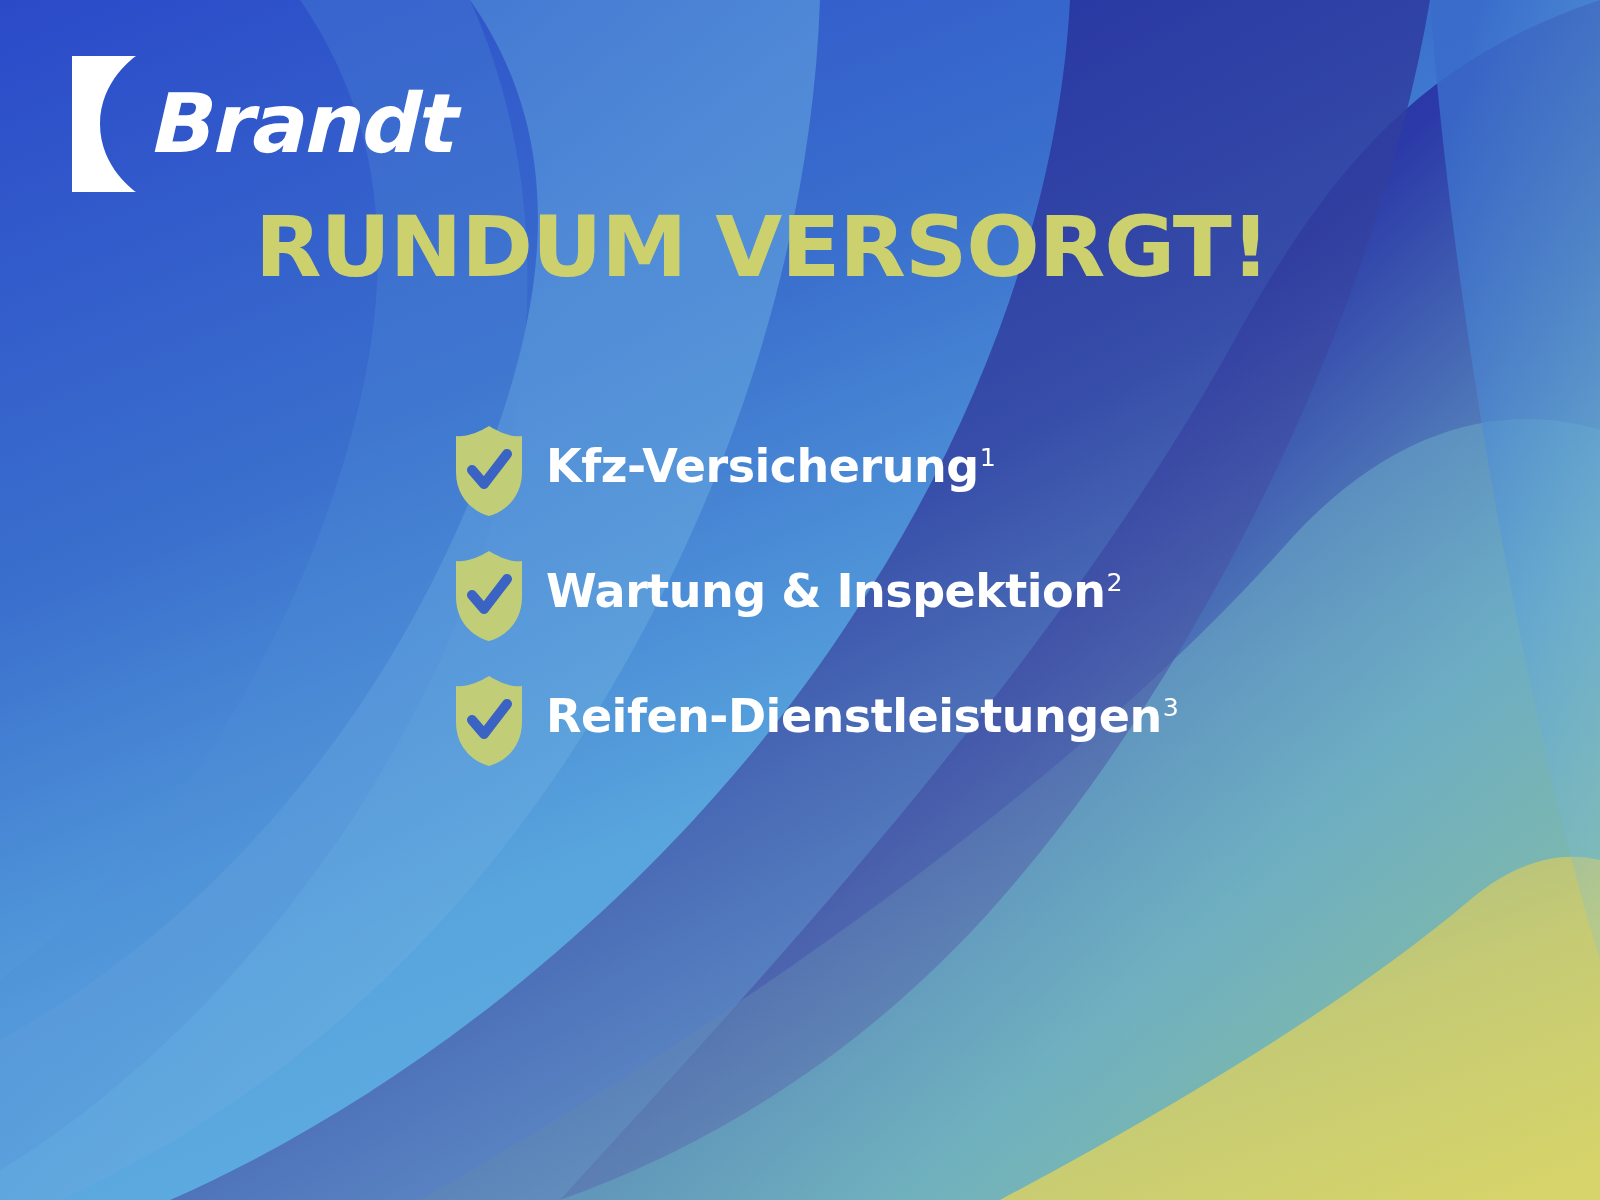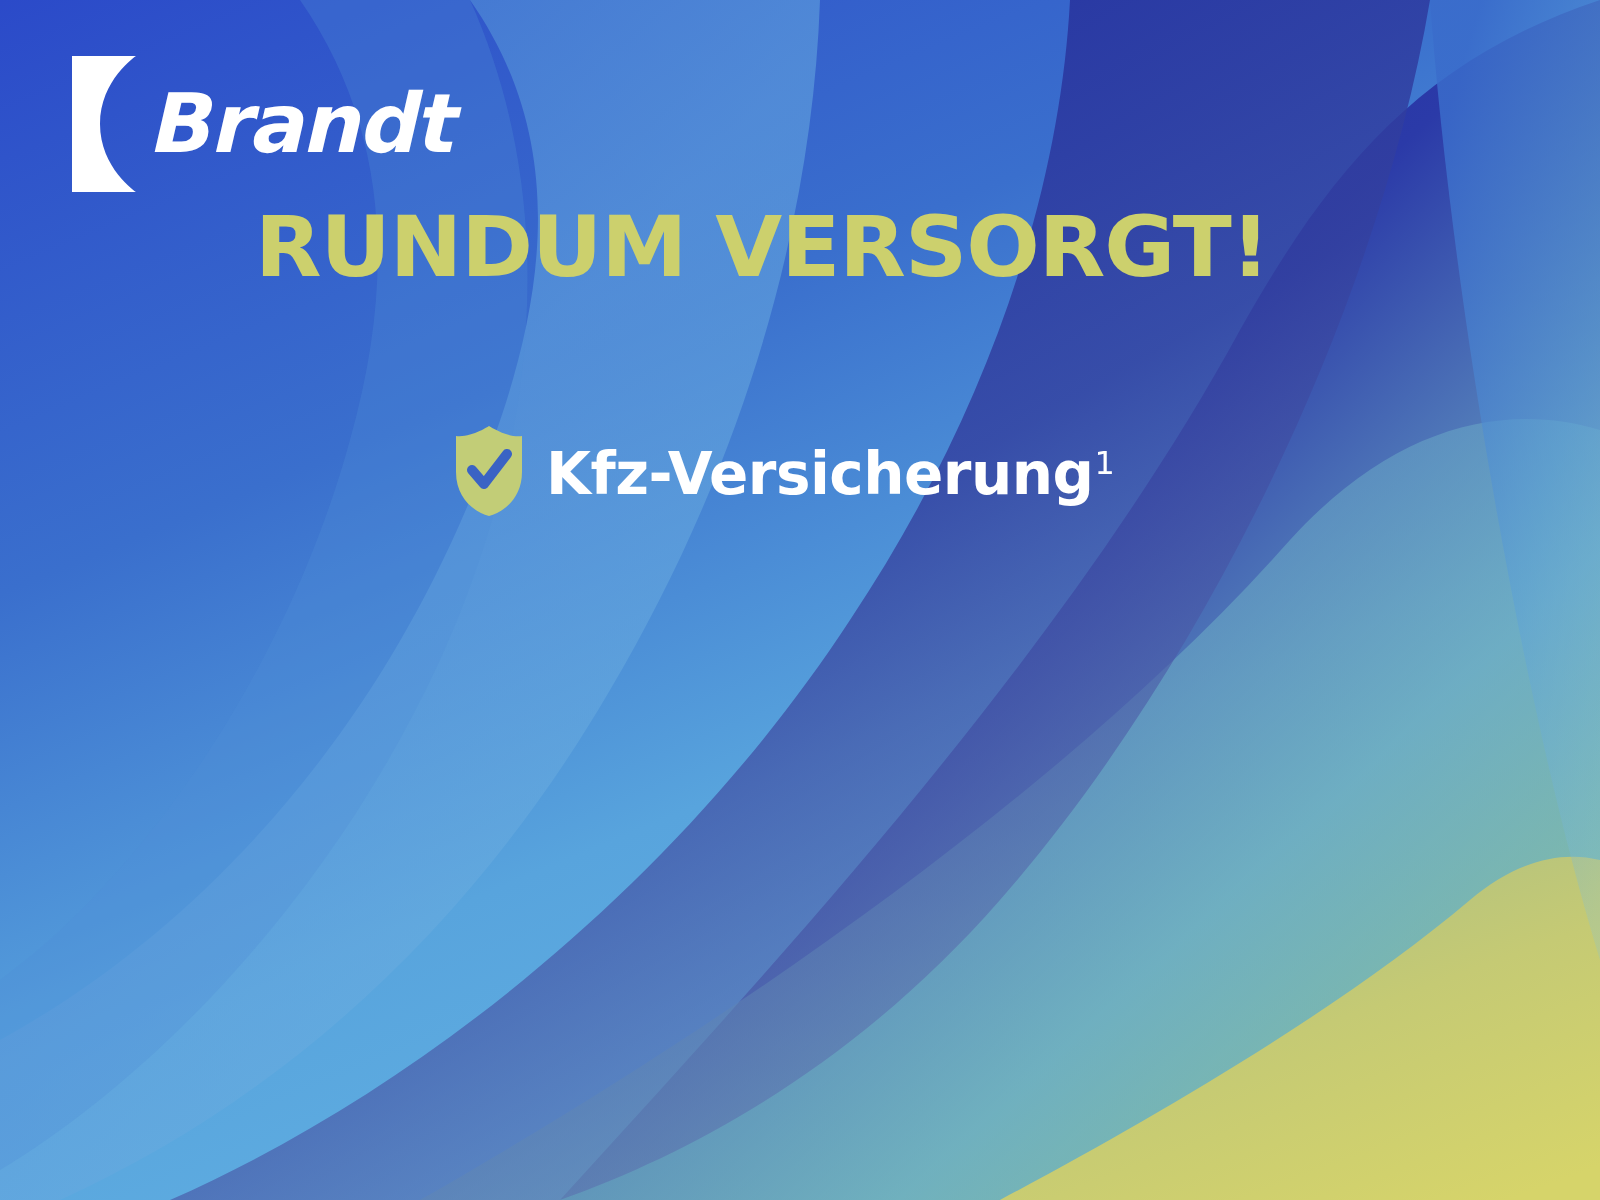--- a/index.html
+++ b/index.html
@@ -71,21 +71,21 @@
   .shield-wrap {
     flex:0 0 auto;
     width:80px;
     padding-top:6px;
   }
   .shield-icon { width:74px; height:94px; display:block; }
 
   .feature-label {
     font-family:"DejaVu Sans", sans-serif;
     font-weight:bold;
-    font-size:58px;
+    font-size:46px;
     line-height:1.32;
     letter-spacing:-0.5px;
     color:#ffffff;
     padding-left:14px;
     padding-top:18px;
   }
   .feature-label sup {
     font-size:0.55em;
     font-weight:normal;
     vertical-align:super;
@@ -204,17 +204,39 @@
         <svg class="shield-icon" viewBox="0 0 74 94">
           <path d="M37,2 C37,2 55,14 70,12 L70,48 C70,74 52,88 37,92 C22,88 4,74 4,48 L4,12 C19,14 37,2 37,2 Z" fill="#c2cd77"></path>
           <path d="M20,46 L32,60 L55,30" fill="none" stroke="#3a63c4" stroke-width="10" stroke-linecap="round" stroke-linejoin="round"></path>
         </svg>
       </div>
       <div class="feature-label">
         <span>Kfz-Versicherung</span><sup>1</sup>
       </div>
     </div>
 
-
+    <div class="feature-row">
+      <div class="shield-wrap">
+        <svg class="shield-icon" viewBox="0 0 74 94">
+          <path d="M37,2 C37,2 55,14 70,12 L70,48 C70,74 52,88 37,92 C22,88 4,74 4,48 L4,12 C19,14 37,2 37,2 Z" fill="#c2cd77"></path>
+          <path d="M20,46 L32,60 L55,30" fill="none" stroke="#3a63c4" stroke-width="10" stroke-linecap="round" stroke-linejoin="round"></path>
+        </svg>
+      </div>
+      <div class="feature-label">
+        <span>Wartung &amp; Inspektion</span><sup>2</sup>
+      </div>
+    </div>
+
+    <div class="feature-row">
+      <div class="shield-wrap">
+        <svg class="shield-icon" viewBox="0 0 74 94">
+          <path d="M37,2 C37,2 55,14 70,12 L70,48 C70,74 52,88 37,92 C22,88 4,74 4,48 L4,12 C19,14 37,2 37,2 Z" fill="#c2cd77"></path>
+          <path d="M20,46 L32,60 L55,30" fill="none" stroke="#3a63c4" stroke-width="10" stroke-linecap="round" stroke-linejoin="round"></path>
+        </svg>
+      </div>
+      <div class="feature-label">
+        <span>Reifen-Dienstleistungen</span><sup>3</sup>
+      </div>
+    </div>
 
 
   </div>
 </div>
 
 </body></html>

